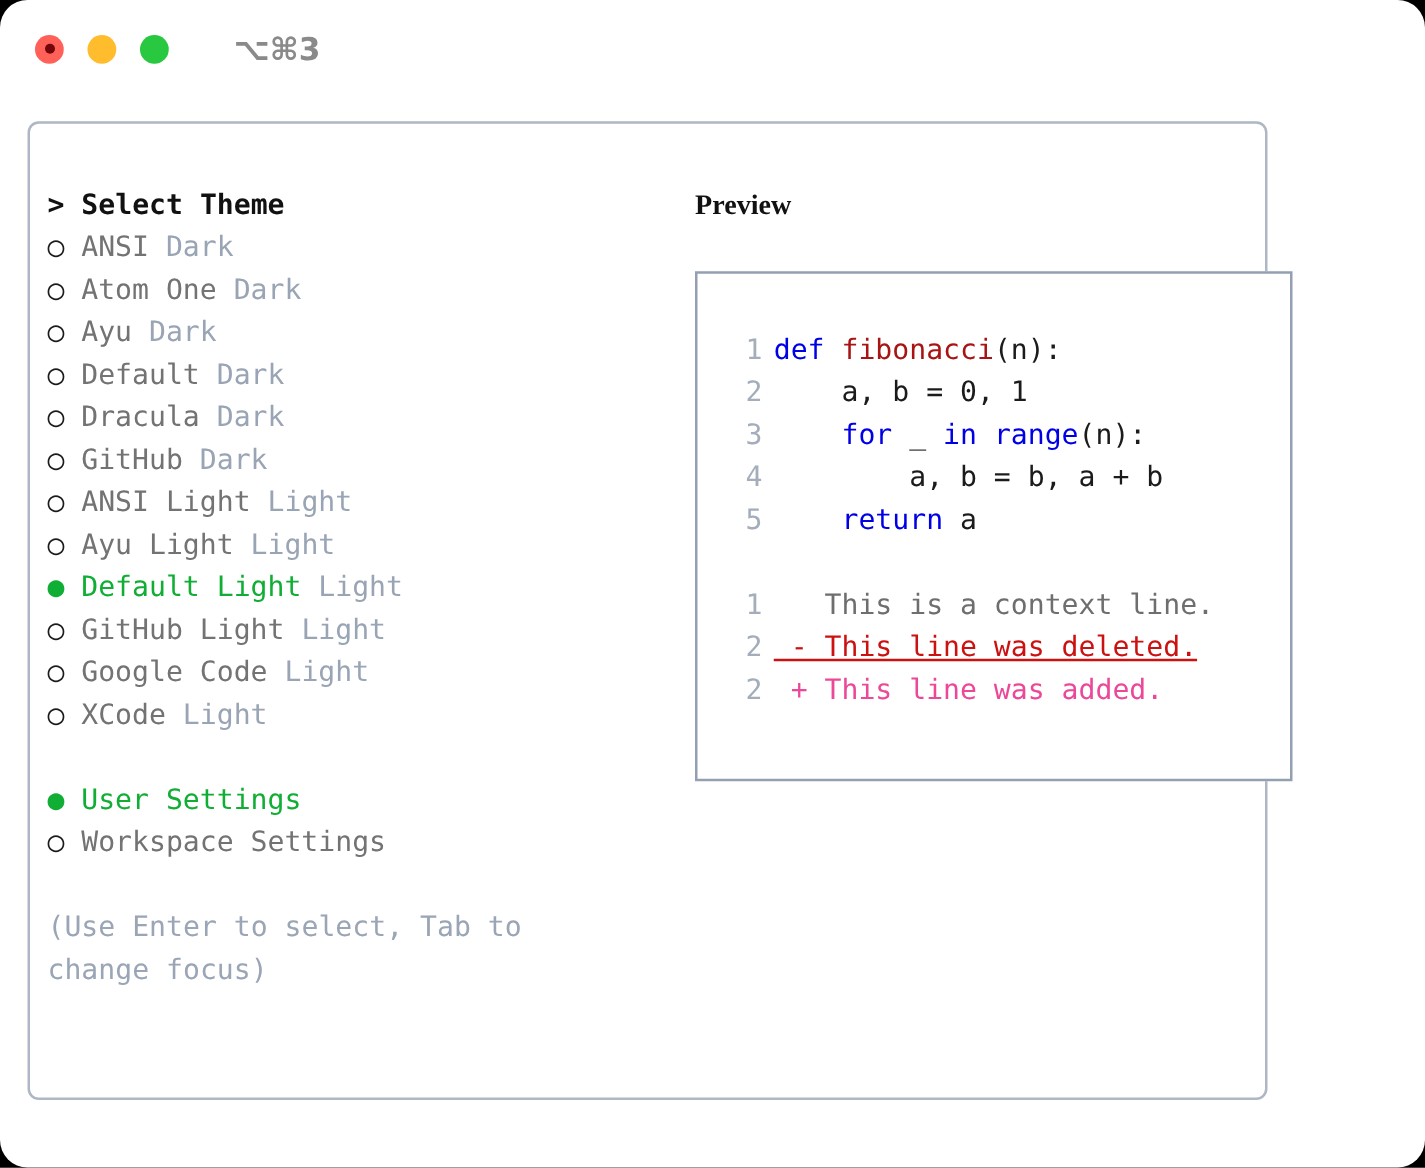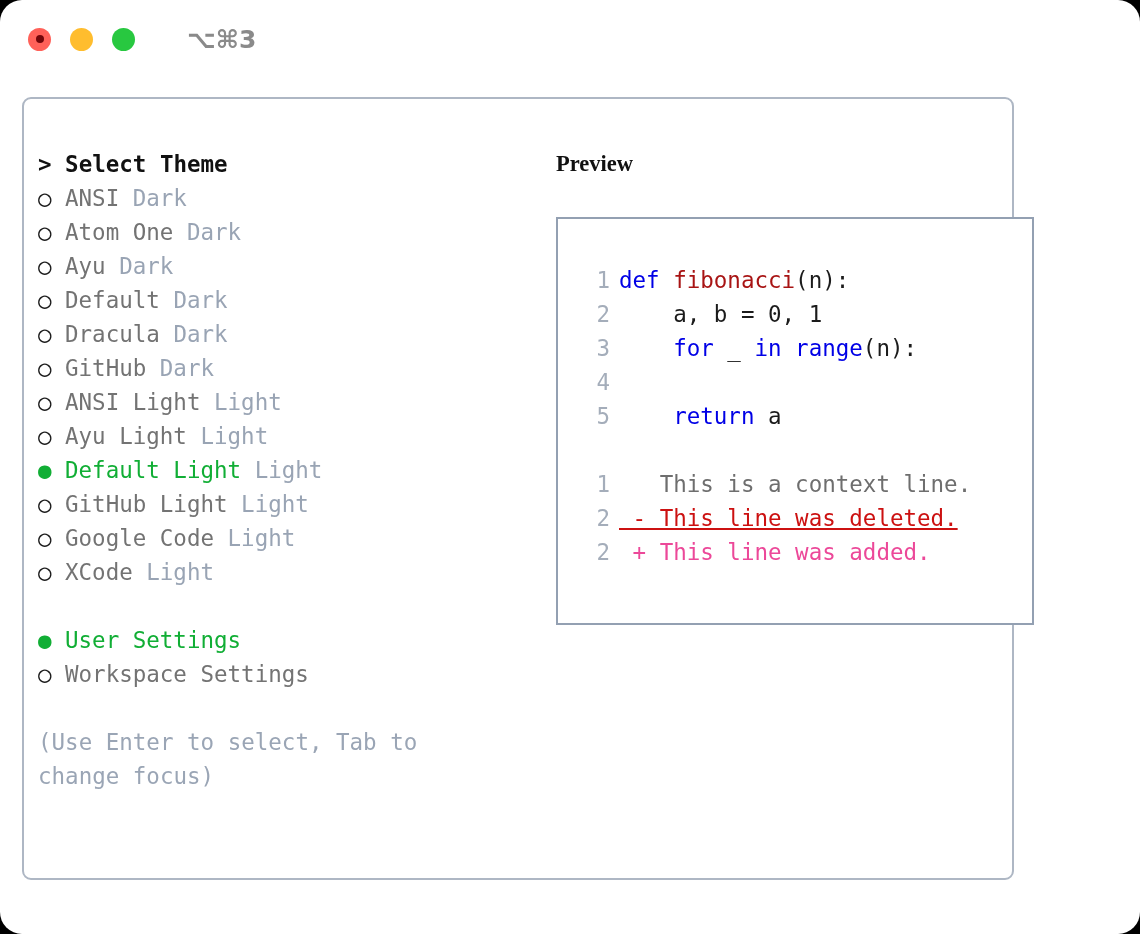--- a/index.html
+++ b/index.html
@@ -246,21 +246,21 @@
 
       <div class="col-right">
 
         <div class="preview-title">Preview</div>
 
         <div class="preview-box">
           <div id="code-block">
               <div class="code-line"><span class="ln">1</span><span class="tok-kw">def </span><span class="tok-fn">fibonacci</span><span class="tok-pl">(n):</span></div>
               <div class="code-line"><span class="ln">2</span><span class="tok-pl">    a, b = 0, 1</span></div>
               <div class="code-line"><span class="ln">3</span><span class="tok-pl">    </span><span class="tok-kw">for</span><span class="tok-pl"> _ </span><span class="tok-kw">in</span><span class="tok-pl"> </span><span class="tok-kw">range</span><span class="tok-pl">(n):</span></div>
-              <div class="code-line"><span class="ln">4</span></div>
+              <div class="code-line"><span class="ln">4</span><span class="tok-pl">        a, b = b, a + b</span></div>
               <div class="code-line"><span class="ln">5</span><span class="tok-pl">    </span><span class="tok-kw">return</span><span class="tok-pl"> a</span></div>
             </div>
           <div class="code-gap"></div>
           <div id="diff-block">
               <div class="code-line"><span class="ln">1</span><span class="tok-ctx">   This is a context line.</span></div>
               <div class="code-line"><span class="ln">2</span><span class="tok-del"> - This line was deleted.</span></div>
               <div class="code-line"><span class="ln">2</span><span class="tok-add"> + This line was added.</span></div>
             </div>
         </div>
 

